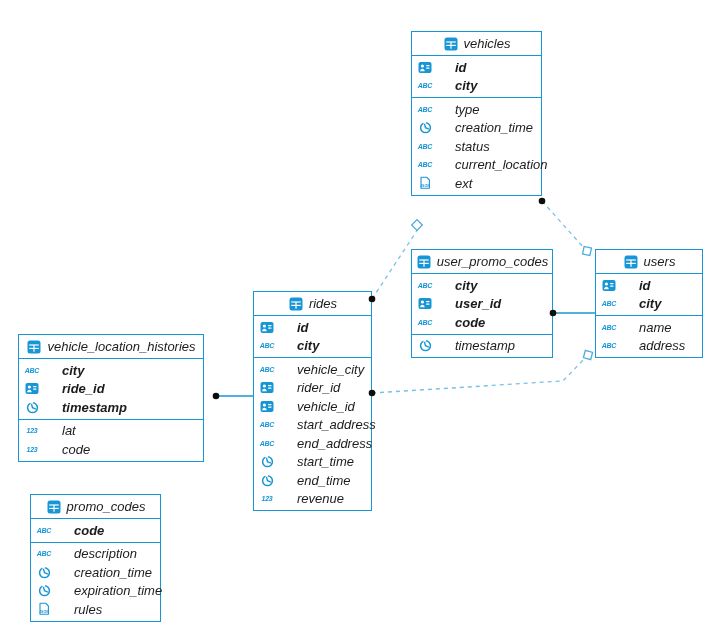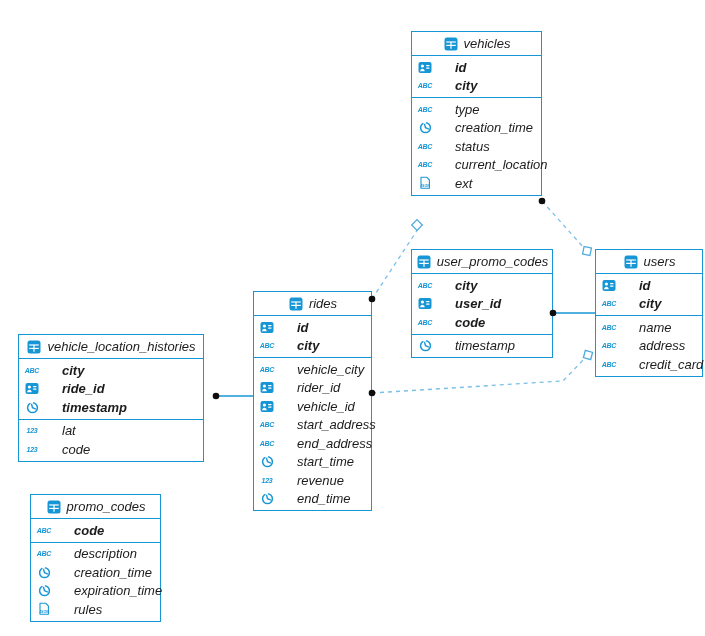--- a/index.html
+++ b/index.html
@@ -234,26 +234,20 @@
             <span class="glyph-txt">ABC</span>
           </span>
           <span class="cname">name</span>
         </div>
         <div class="row">
           <span class="cicon">
             <span class="glyph-txt">ABC</span>
           </span>
           <span class="cname">address</span>
         </div>
-        <div class="row">
-          <span class="cicon">
-            <span class="glyph-txt">ABC</span>
-          </span>
-          <span class="cname">credit_card</span>
-        </div>
       </div>
     </div>
     <div class="tbl" style="left: 253px; top: 291px; width: 119px;">
       <div class="hdr">
         <span class="cicon">
           <svg width="14" height="14" viewBox="0 0 14 14">
             <rect x="0.5" y="0.5" width="13" height="13" rx="2.5" fill="#1796d6"></rect>
             <g stroke="#ffffff" stroke-width="1.2">
               <line x1="2.2" y1="5" x2="11.8" y2="5"></line>
               <line x1="2.2" y1="8.4" x2="11.8" y2="8.4"></line>
@@ -331,33 +325,33 @@
             <svg width="13" height="13" viewBox="0 0 13 13">
               <circle cx="6.5" cy="6.7" r="4.9" fill="none" stroke="#1796d6" stroke-width="1.5"></circle>
               <path d="M6.5 6.7 L5.6 3.4 M6.5 6.7 L9.3 7.9" fill="none" stroke="#1796d6" stroke-width="1.4" stroke-linecap="round"></path>
               <path d="M4.2 1.2 L6.9 1.9" stroke="#ffffff" stroke-width="2.2"></path>
             </svg>
           </span>
           <span class="cname">start_time</span>
         </div>
         <div class="row">
           <span class="cicon">
+            <svg width="13" height="13" viewBox="0 0 13 13">
+              <circle cx="6.5" cy="6.7" r="4.9" fill="none" stroke="#1796d6" stroke-width="1.5"></circle>
+              <path d="M6.5 6.7 L5.6 3.4 M6.5 6.7 L9.3 7.9" fill="none" stroke="#1796d6" stroke-width="1.4" stroke-linecap="round"></path>
+              <path d="M4.2 1.2 L6.9 1.9" stroke="#ffffff" stroke-width="2.2"></path>
+            </svg>
+          </span>
+          <span class="cname">end_time</span>
+        </div>
+        <div class="row">
+          <span class="cicon">
             <span class="glyph-txt">123</span>
           </span>
           <span class="cname">revenue</span>
-        </div>
-        <div class="row">
-          <span class="cicon">
-            <svg width="13" height="13" viewBox="0 0 13 13">
-              <circle cx="6.5" cy="6.7" r="4.9" fill="none" stroke="#1796d6" stroke-width="1.5"></circle>
-              <path d="M6.5 6.7 L5.6 3.4 M6.5 6.7 L9.3 7.9" fill="none" stroke="#1796d6" stroke-width="1.4" stroke-linecap="round"></path>
-              <path d="M4.2 1.2 L6.9 1.9" stroke="#ffffff" stroke-width="2.2"></path>
-            </svg>
-          </span>
-          <span class="cname">end_time</span>
         </div>
       </div>
     </div>
     <div class="tbl" style="left: 18px; top: 334px; width: 186px;">
       <div class="hdr">
         <span class="cicon">
           <svg width="14" height="14" viewBox="0 0 14 14">
             <rect x="0.5" y="0.5" width="13" height="13" rx="2.5" fill="#1796d6"></rect>
             <g stroke="#ffffff" stroke-width="1.2">
               <line x1="2.2" y1="5" x2="11.8" y2="5"></line>

